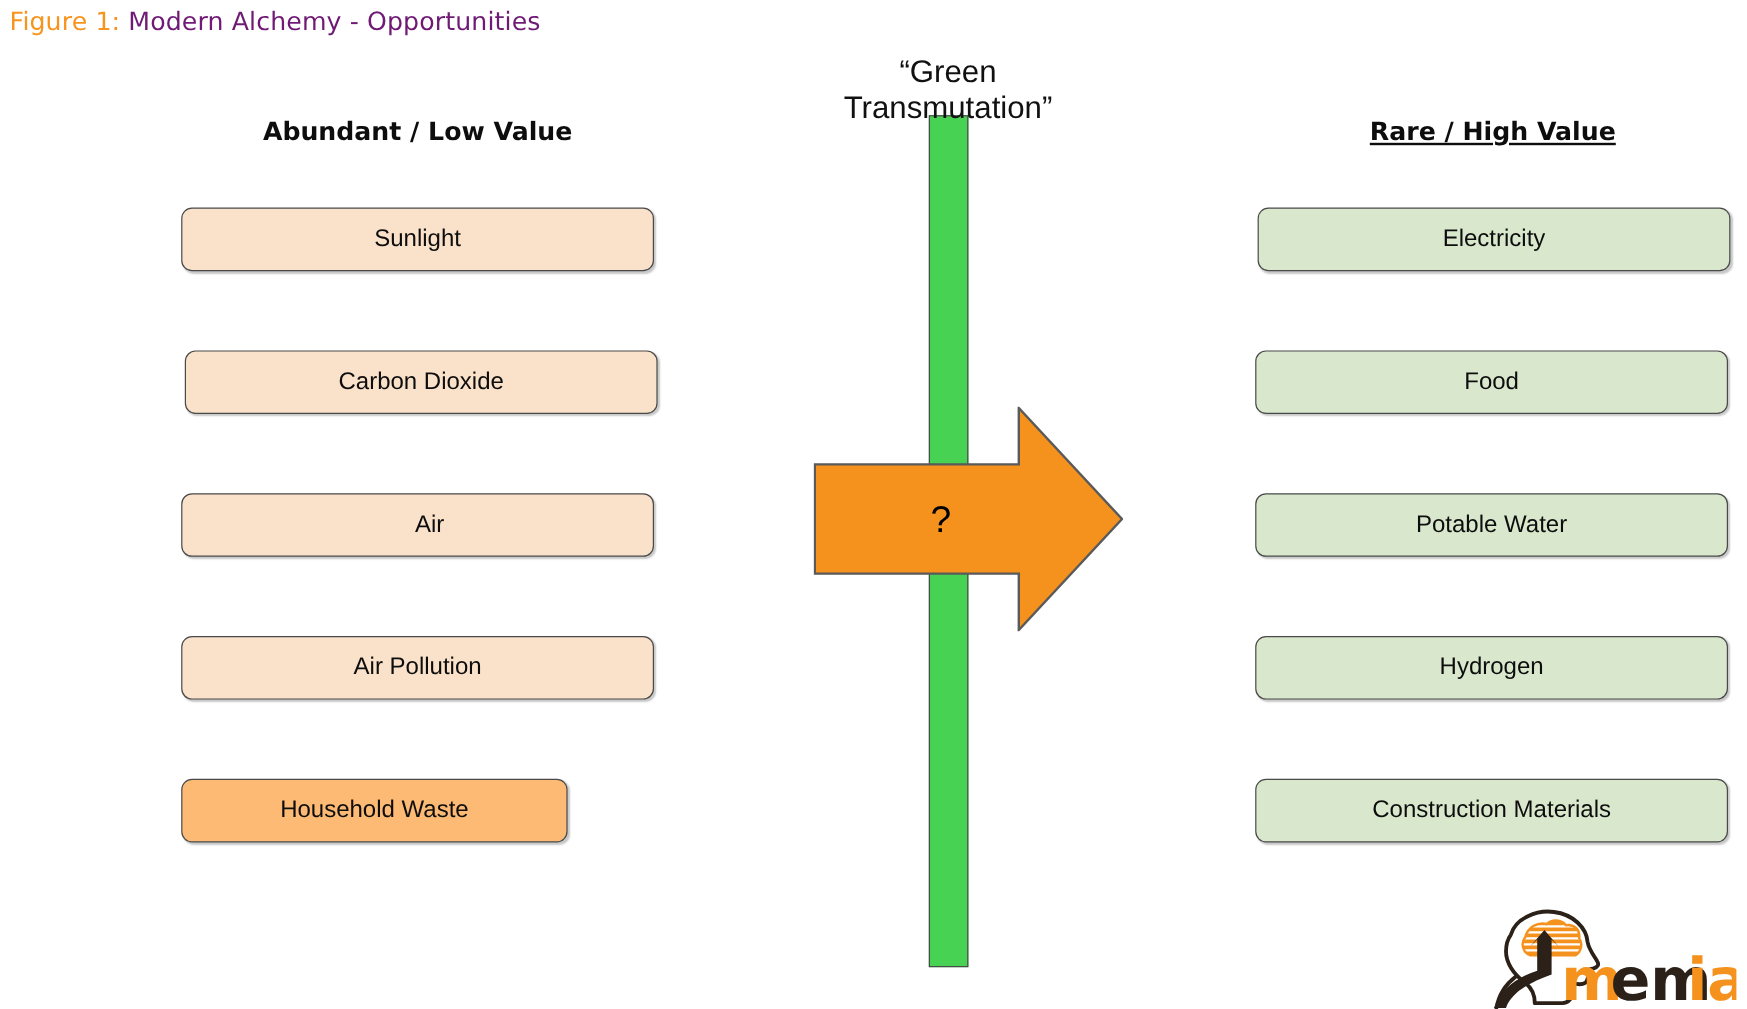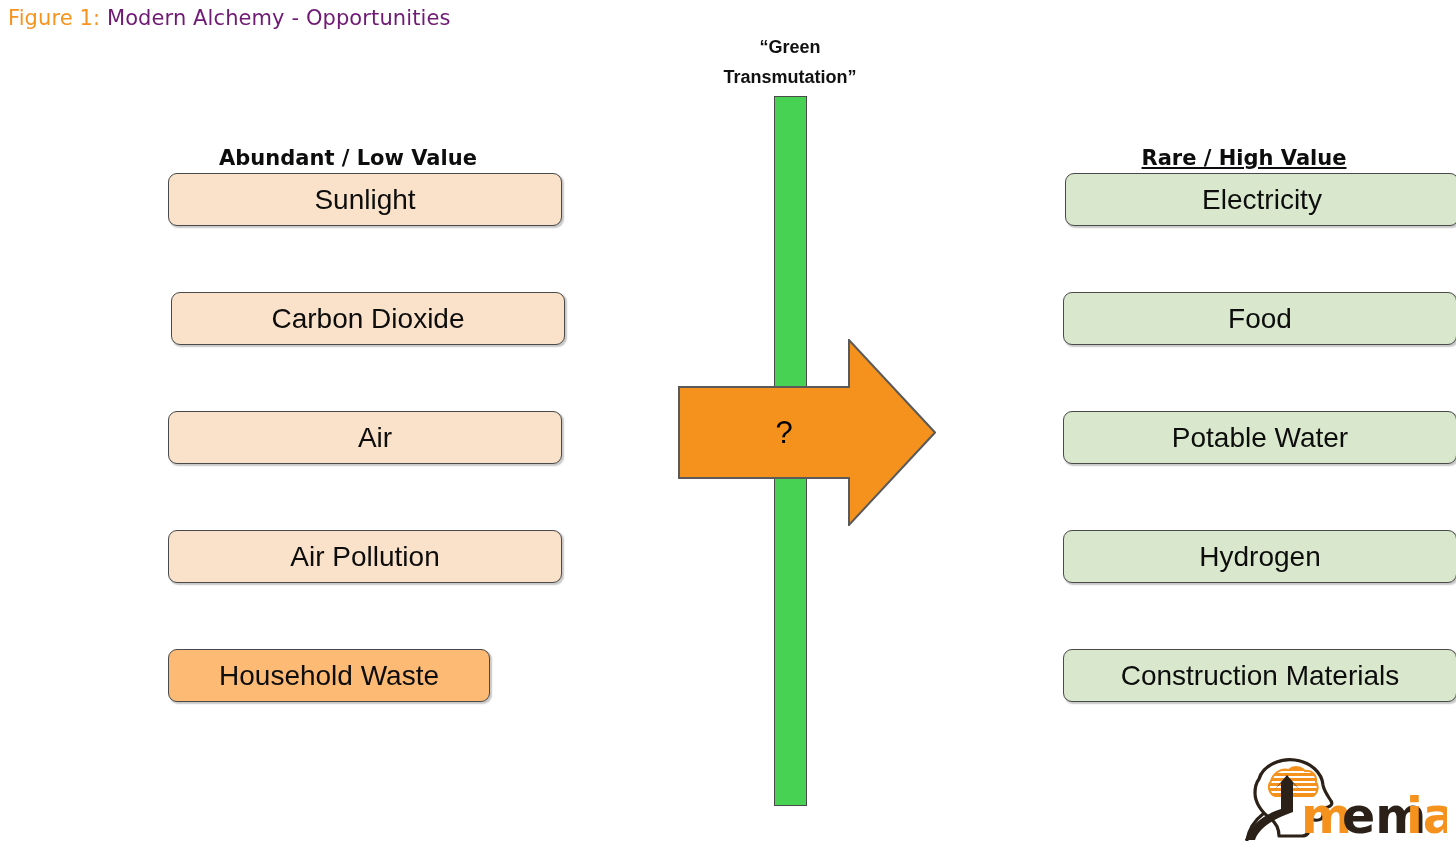--- a/index.html
+++ b/index.html
@@ -39,21 +39,20 @@
   
   .col-header {
     position: absolute;
     top: 98px;
     font-family: "DejaVu Sans", sans-serif;
     font-size: 21px;
     font-weight: 700;
     color: #0d0d0d;
     text-align: center;
     white-space: nowrap;
-    margin-top: 48px;
   }
   #header-left  { left: 151px; width: 394px; }
   #header-right { left: 1046px; width: 396px; text-decoration: underline; }
 
   
   #green-bar {
     position: absolute;
     left: 774px;
     top: 96px;
     width: 33px;
@@ -61,28 +60,27 @@
     background: #4CD964;
     background: #48D254;
     border: 1px solid #4a4a4a;
     box-sizing: border-box;
   }
 
   
   #transmutation-label {
     position: absolute;
     left: 640px;
-    top: 32px;
+    top: 44px;
     width: 300px;
     text-align: center;
     font-family: "Liberation Sans", sans-serif;
-    font-size: 18px;
+    font-size: 26px;
     line-height: 30px;
     color: #111111;
-    font-weight: bold;
   }
 
   
   #transmutation-arrow {
     position: absolute;
     left: 678px;
     top: 339px;
     width: 258px;
     height: 187px;
   }
@@ -105,25 +103,24 @@
   
   .item-box {
     position: absolute;
     box-sizing: border-box;
     border: 1.6px solid #4a4a4a;
     border-radius: 9px;
     display: flex;
     align-items: center;
     justify-content: center;
     font-family: "Liberation Sans", sans-serif;
-    font-size: 28px;
+    font-size: 20px;
     color: #0d0d0d;
     height: 53px;
     box-shadow: 1.5px 1.5px 1.5px rgba(0,0,0,0.22);
-    margin-left: 17px;
   }
   .item-box.left  { background: #FAE2CA; }
   .item-box.right { background: #D9E8CD; }
 
   
   #memia-logo {
     position: absolute;
     left: 1229px;
     top: 757px;
     width: 218px;

